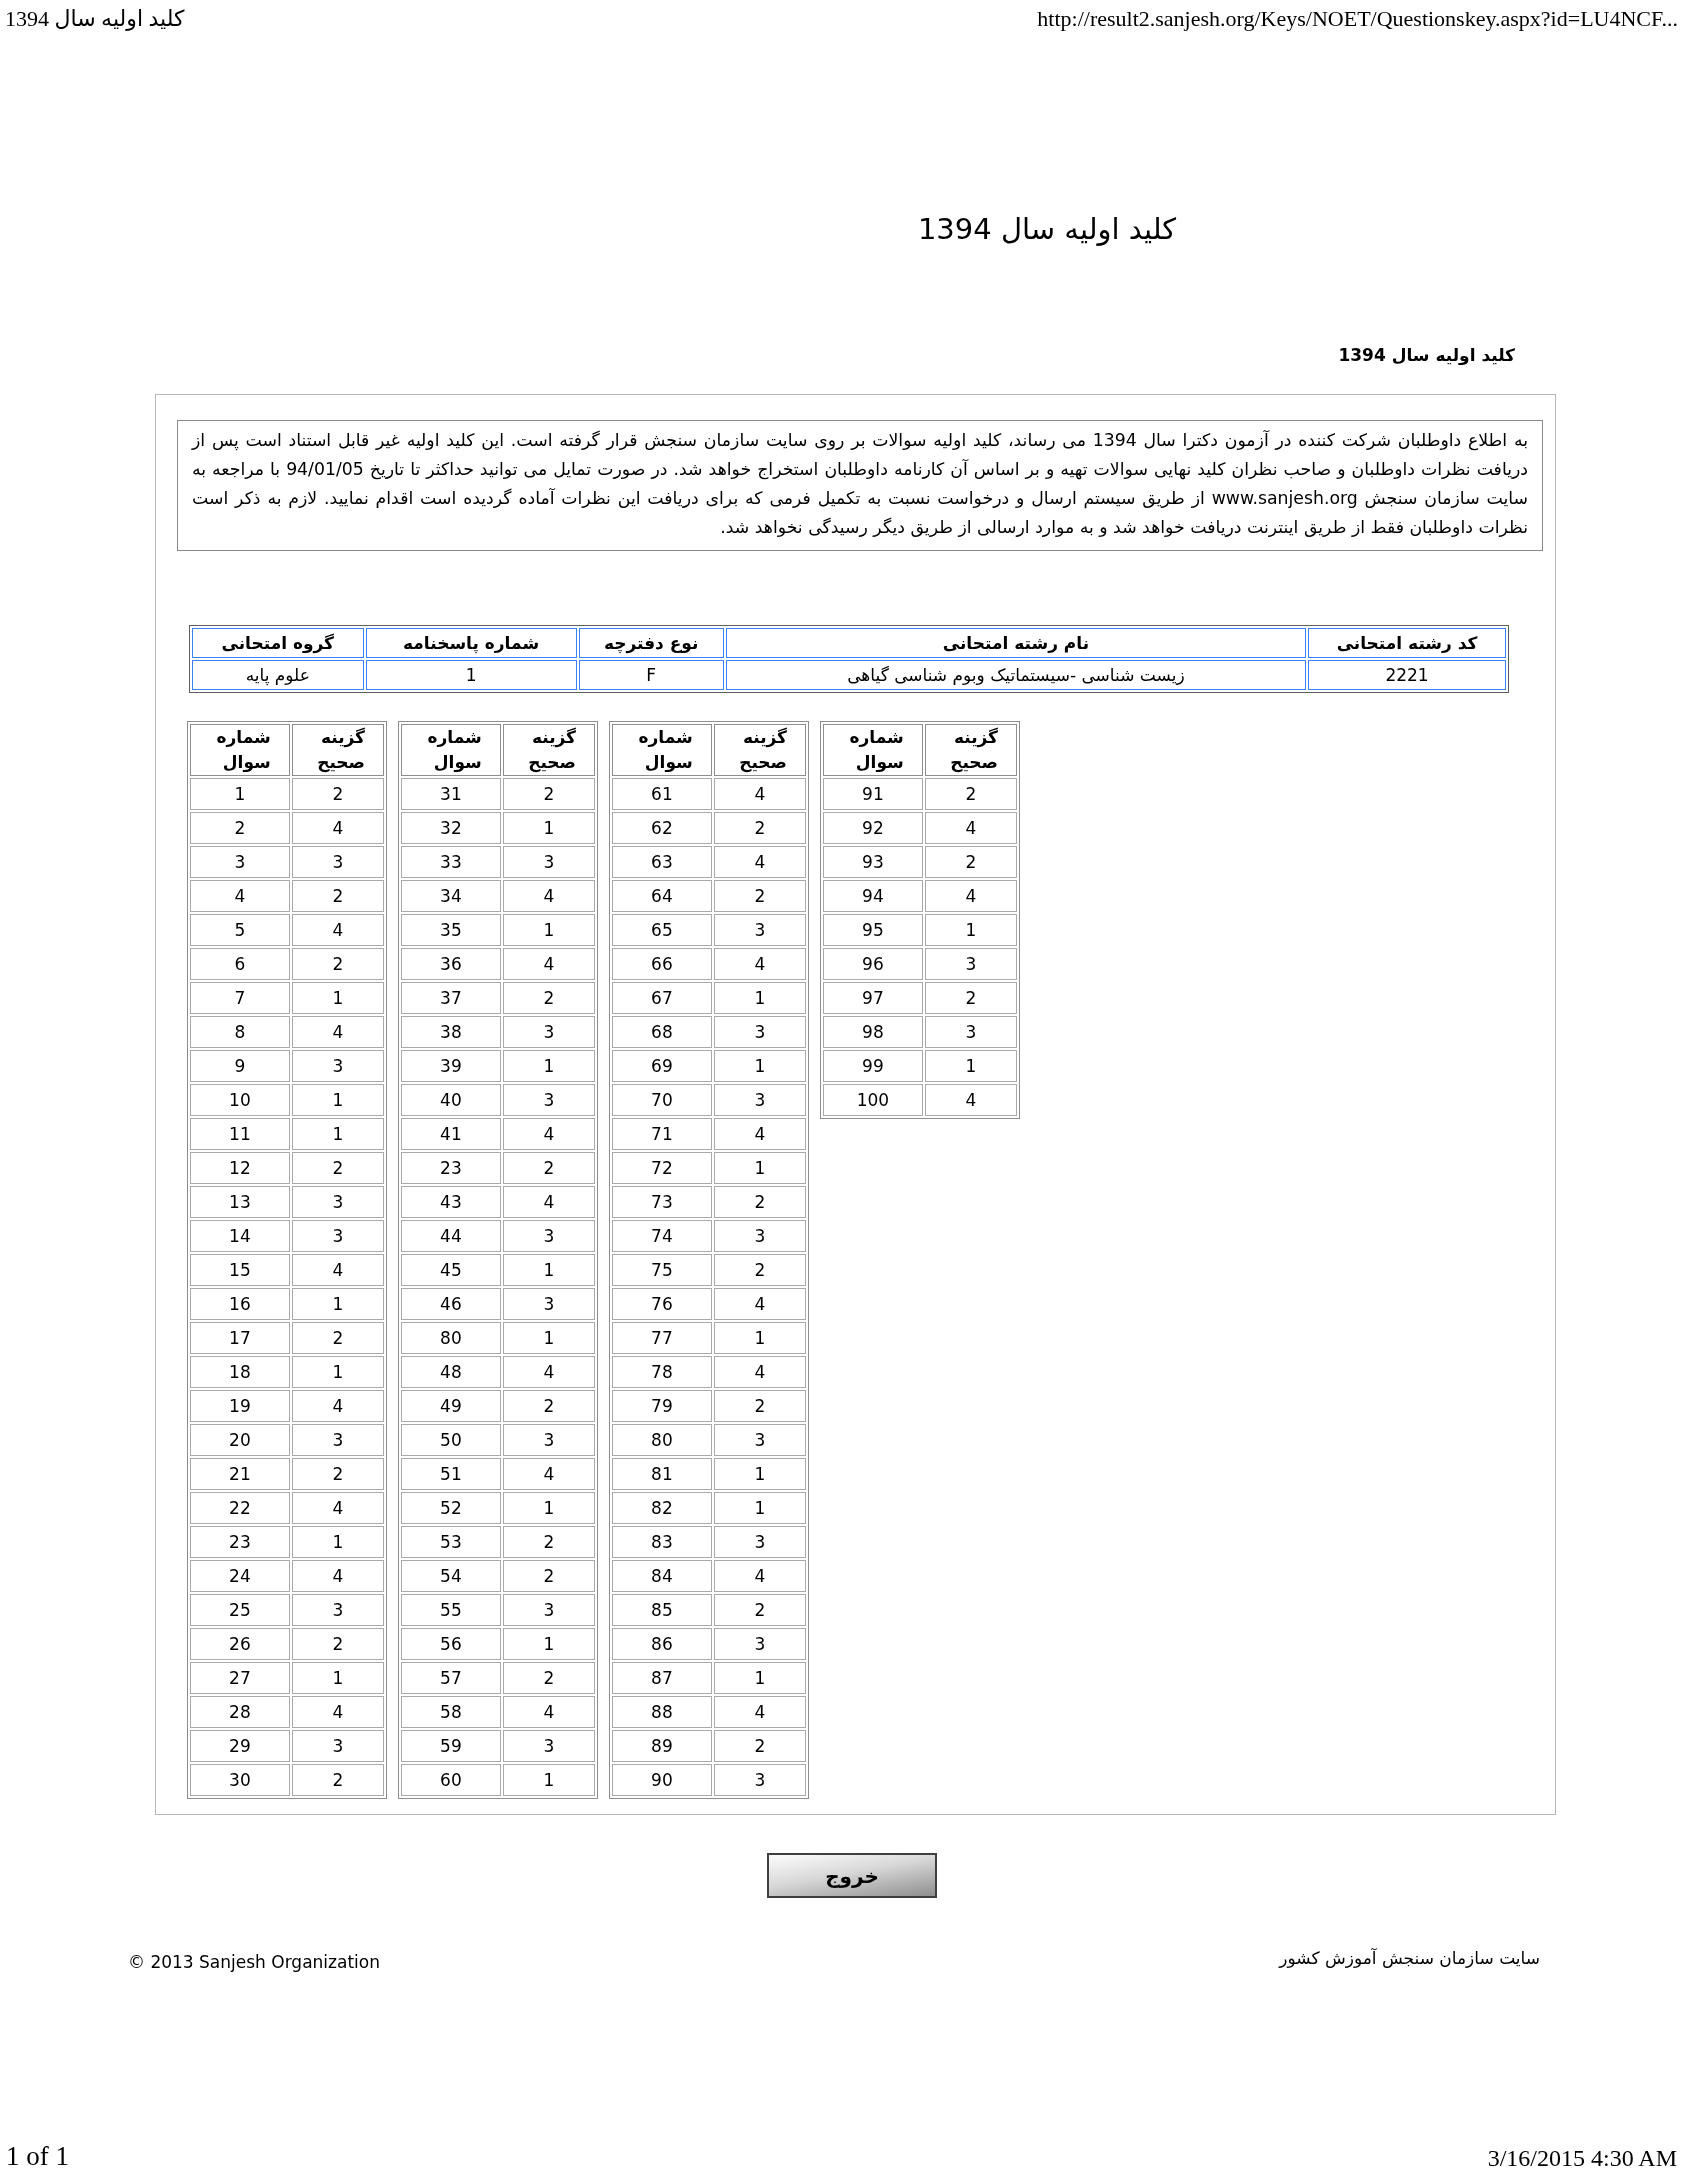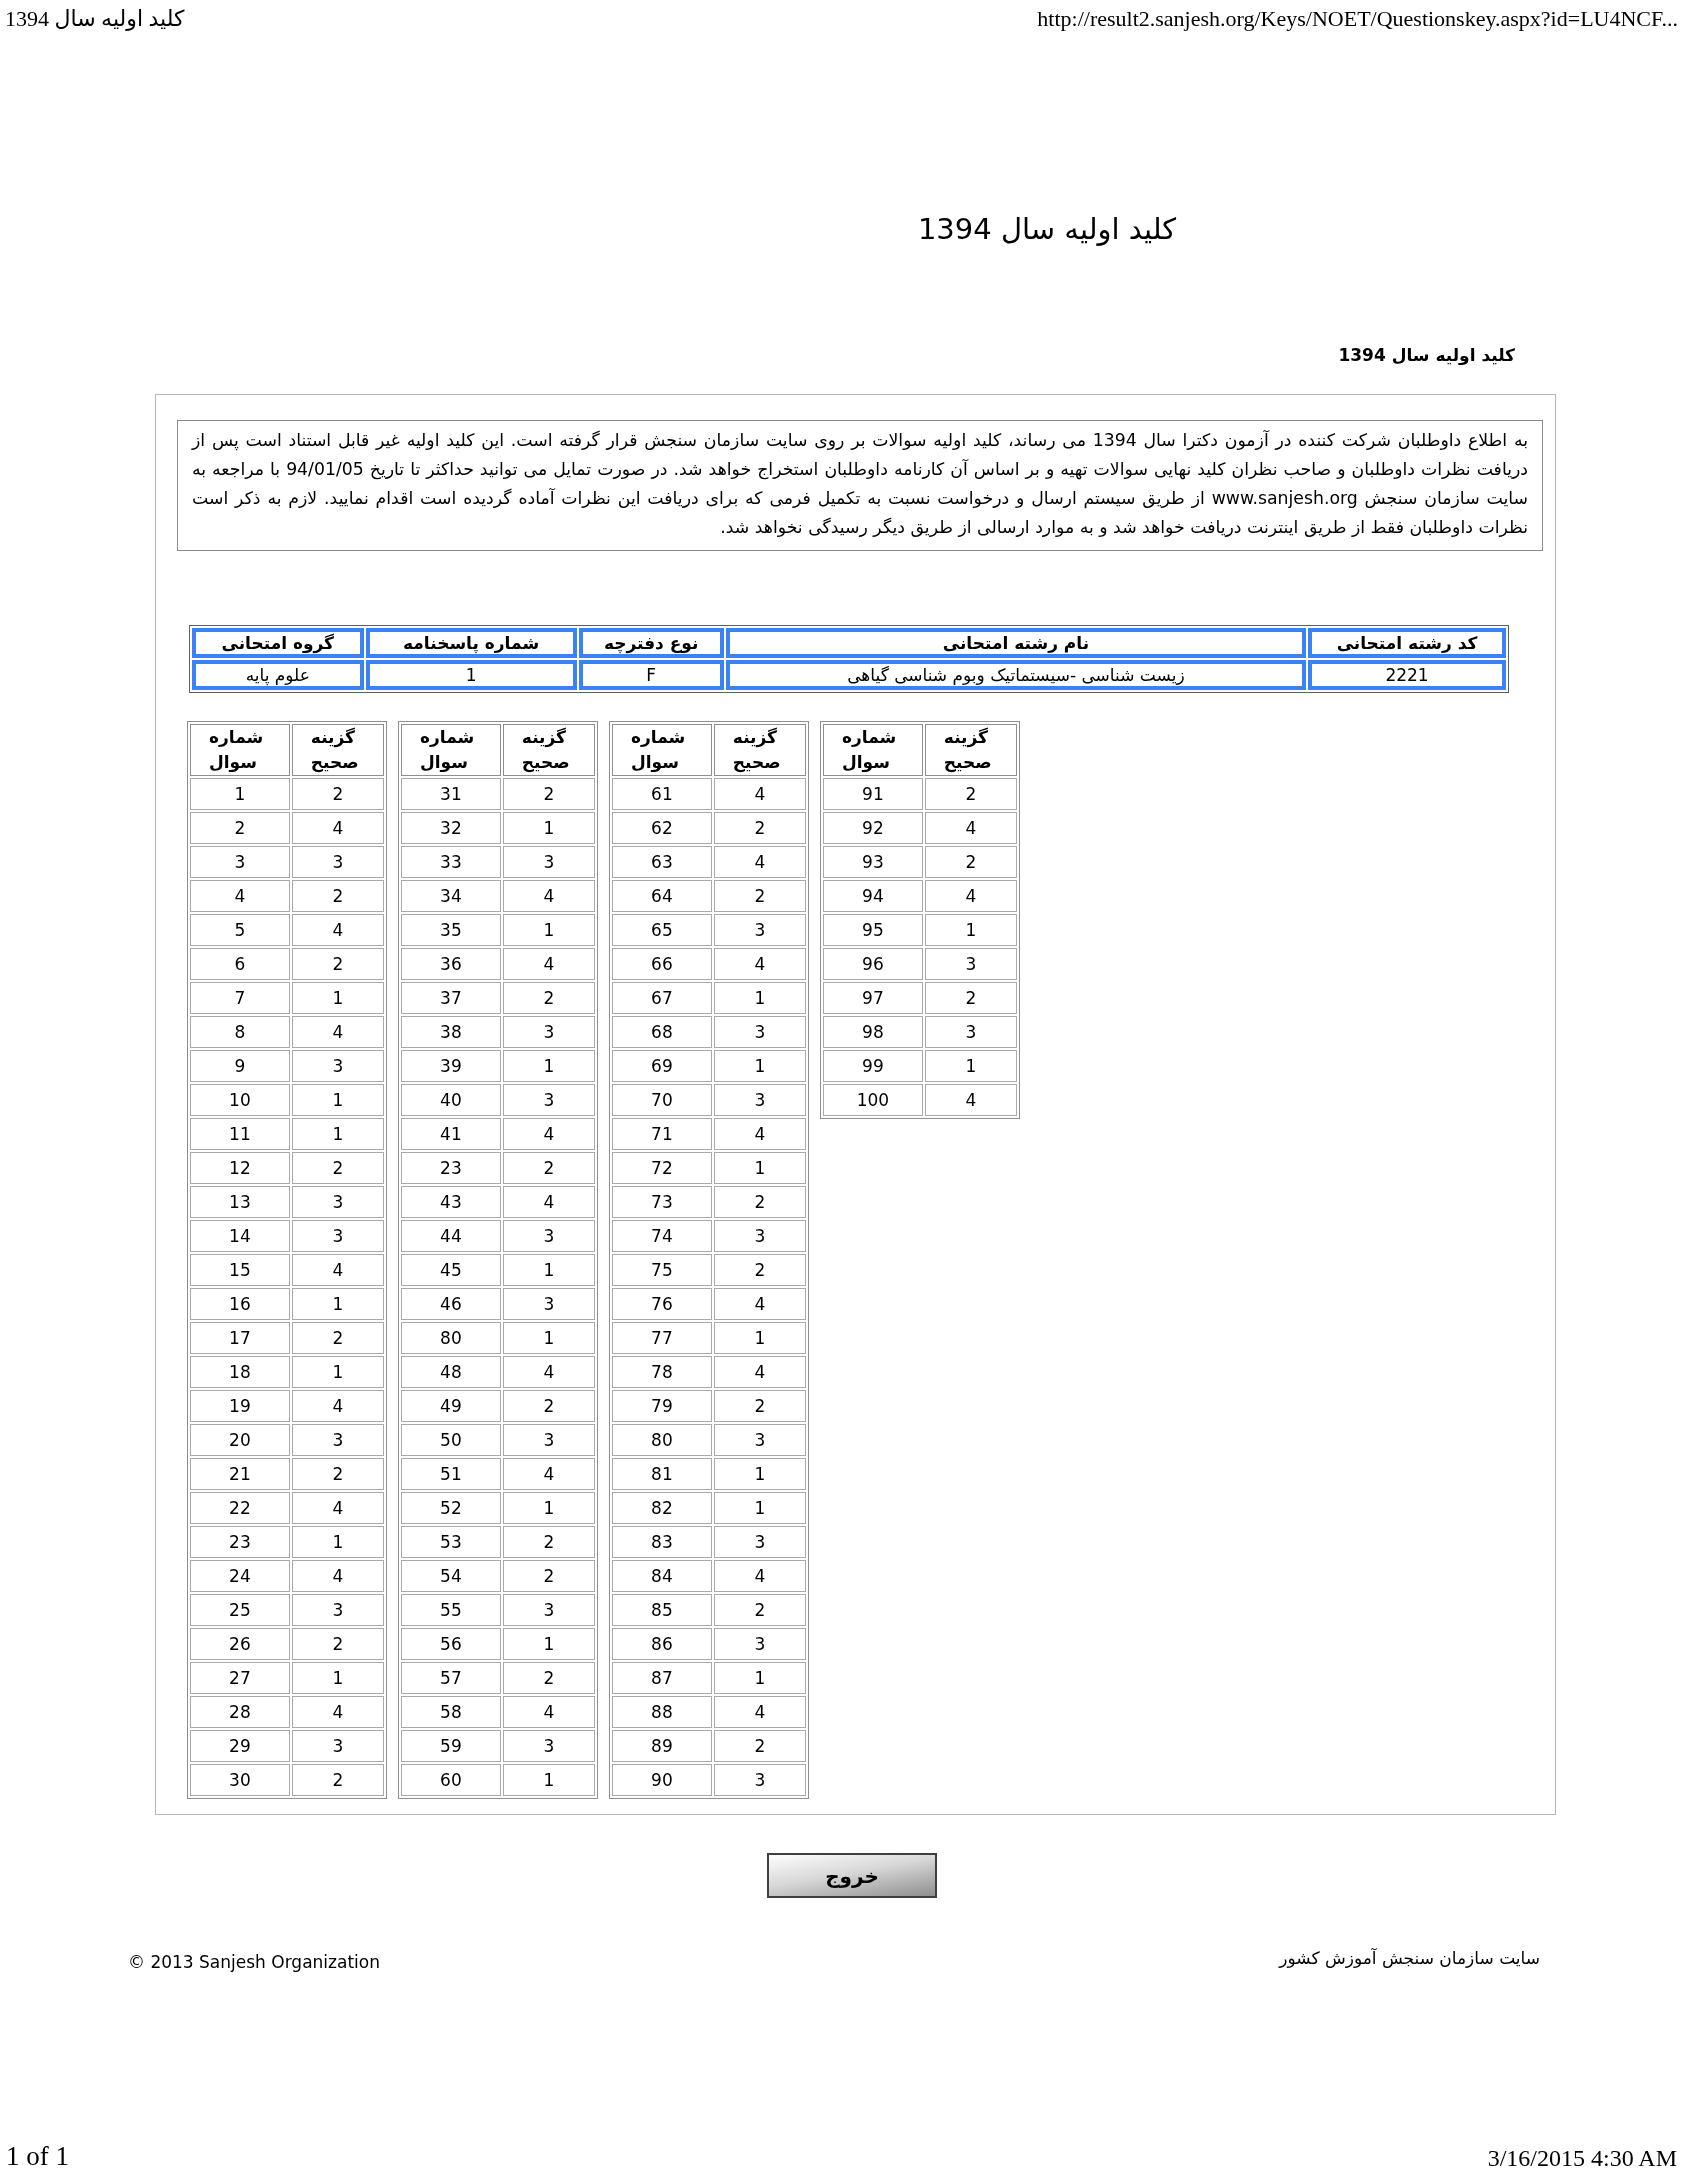--- a/index.html
+++ b/index.html
@@ -42,38 +42,38 @@
     font-size:17.3px; line-height:29px;
   }
 
   
   table { border-collapse:separate; border-spacing:2px; background:#fff; }
   .info-table {
     position:absolute; left:33px; top:230px; width:1320px;
     direction:rtl; border:1px solid #5e5e5e;
   }
   .info-table th, .info-table td {
-    border:4px solid #3b82f6; height:30px;
+    border:1px solid #3b82f6; height:30px;
     text-align:center; vertical-align:middle;
     font-size:17px; padding:0 4px; background:#fff;
   }
   .info-table th { font-weight:bold; }
   .col-code{width:15%} .col-name{width:44%} .col-booklet{width:11%}
   .col-sheet{width:16%} .col-group{width:13%}
 
   
   .answers {
     position:absolute; left:31px; top:326px;
     display:flex; gap:11px; align-items:flex-start; direction:ltr;
   }
   .ans-table { width:200px; border:1px solid #8e8e8e; }
   .ans-table th {
     border:1px solid #8e8e8e; height:43px; width:52%;
     font-size:17px; font-weight:bold; line-height:25px;
-    text-align:left; vertical-align:middle; padding:0 18px; background:#fff;
+    text-align:right; vertical-align:middle; padding:0 18px; background:#fff;
   }
   .ans-table th + th { width:48%; }
   .ans-table td {
     border:1px solid #a9a9a9; height:32px;
     text-align:center; vertical-align:middle;
     font-size:17px; background:#fff;
   }
 
   
   .exit-btn {

